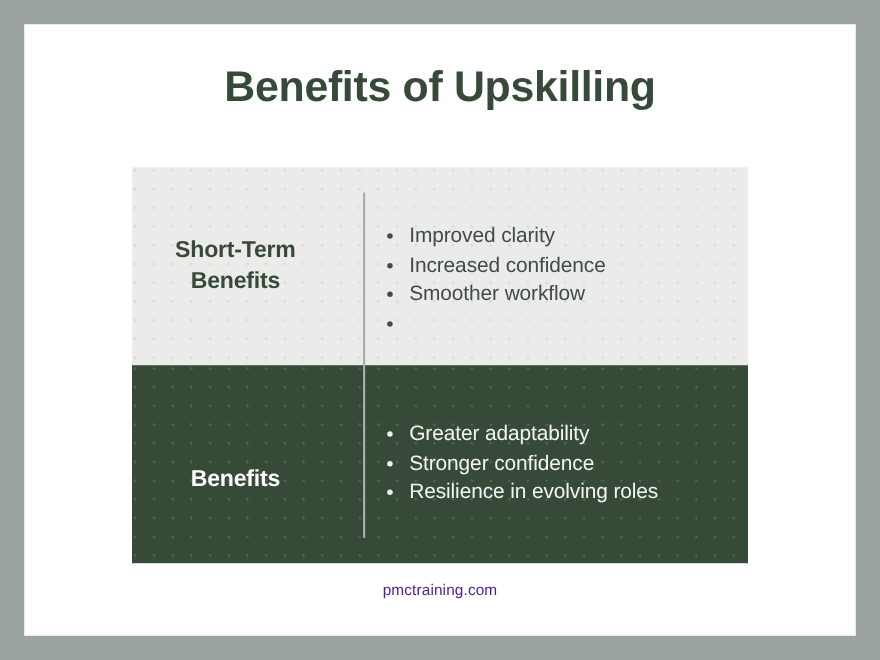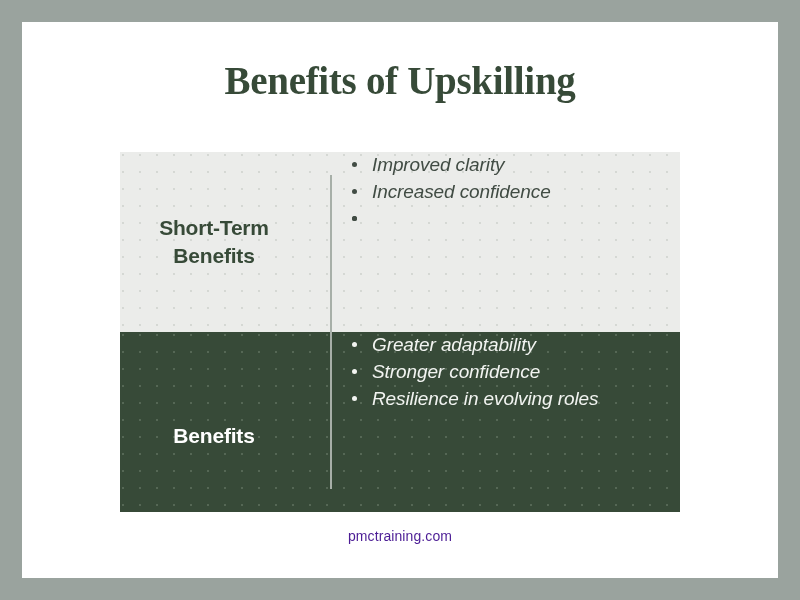--- a/index.html
+++ b/index.html
@@ -34,21 +34,21 @@
   #slide-title {
     position: absolute;
     left: 0;
     top: 36px;
     width: 756px;
     text-align: center;
     font-size: 39px;
     font-weight: bold;
     color: #374a38;
     letter-spacing: -0.3px;
-    font-family: Liberation Serif, serif;
+    font-family: Liberation Sans, sans-serif;
   }
 
   #benefits-table {
     position: absolute;
     left: 98px;
     top: 130px;
     width: 560px;
     height: 360px;
   }
 
@@ -94,24 +94,23 @@
     line-height: 1.32;
     letter-spacing: -0.2px;
   }
 
   #label-short-term .row-label-text { color: #374a38; }
   #label-long-term .row-label-text { color: #ffffff; }
 
   .row-list-cell {
     flex: 1 1 auto;
     display: flex;
-    align-items: flex-start;
+    align-items: center;
     box-sizing: border-box;
     padding-left: 42px;
-    font-style: italic;
   }
 
   .benefit-list {
     list-style: none;
     margin: 0;
     padding: 0;
   }
 
   .benefit-list li {
     position: relative;
@@ -179,20 +178,21 @@
             <li>
               <span class="bullet-dot"></span>
               <span>Improved clarity</span>
             </li>
             <li>
               <span class="bullet-dot"></span>
               <span>Increased confidence</span>
             </li>
             <li>
               <span class="bullet-dot"></span>
+              <span>Smoother workflow</span>
             </li>
             <li>
               <span class="bullet-dot"></span>
             </li>
           </ul>
         </div>
       </div>
 
       <div class="benefit-row" id="row-long-term">
         <div class="row-label-cell" id="label-long-term">

